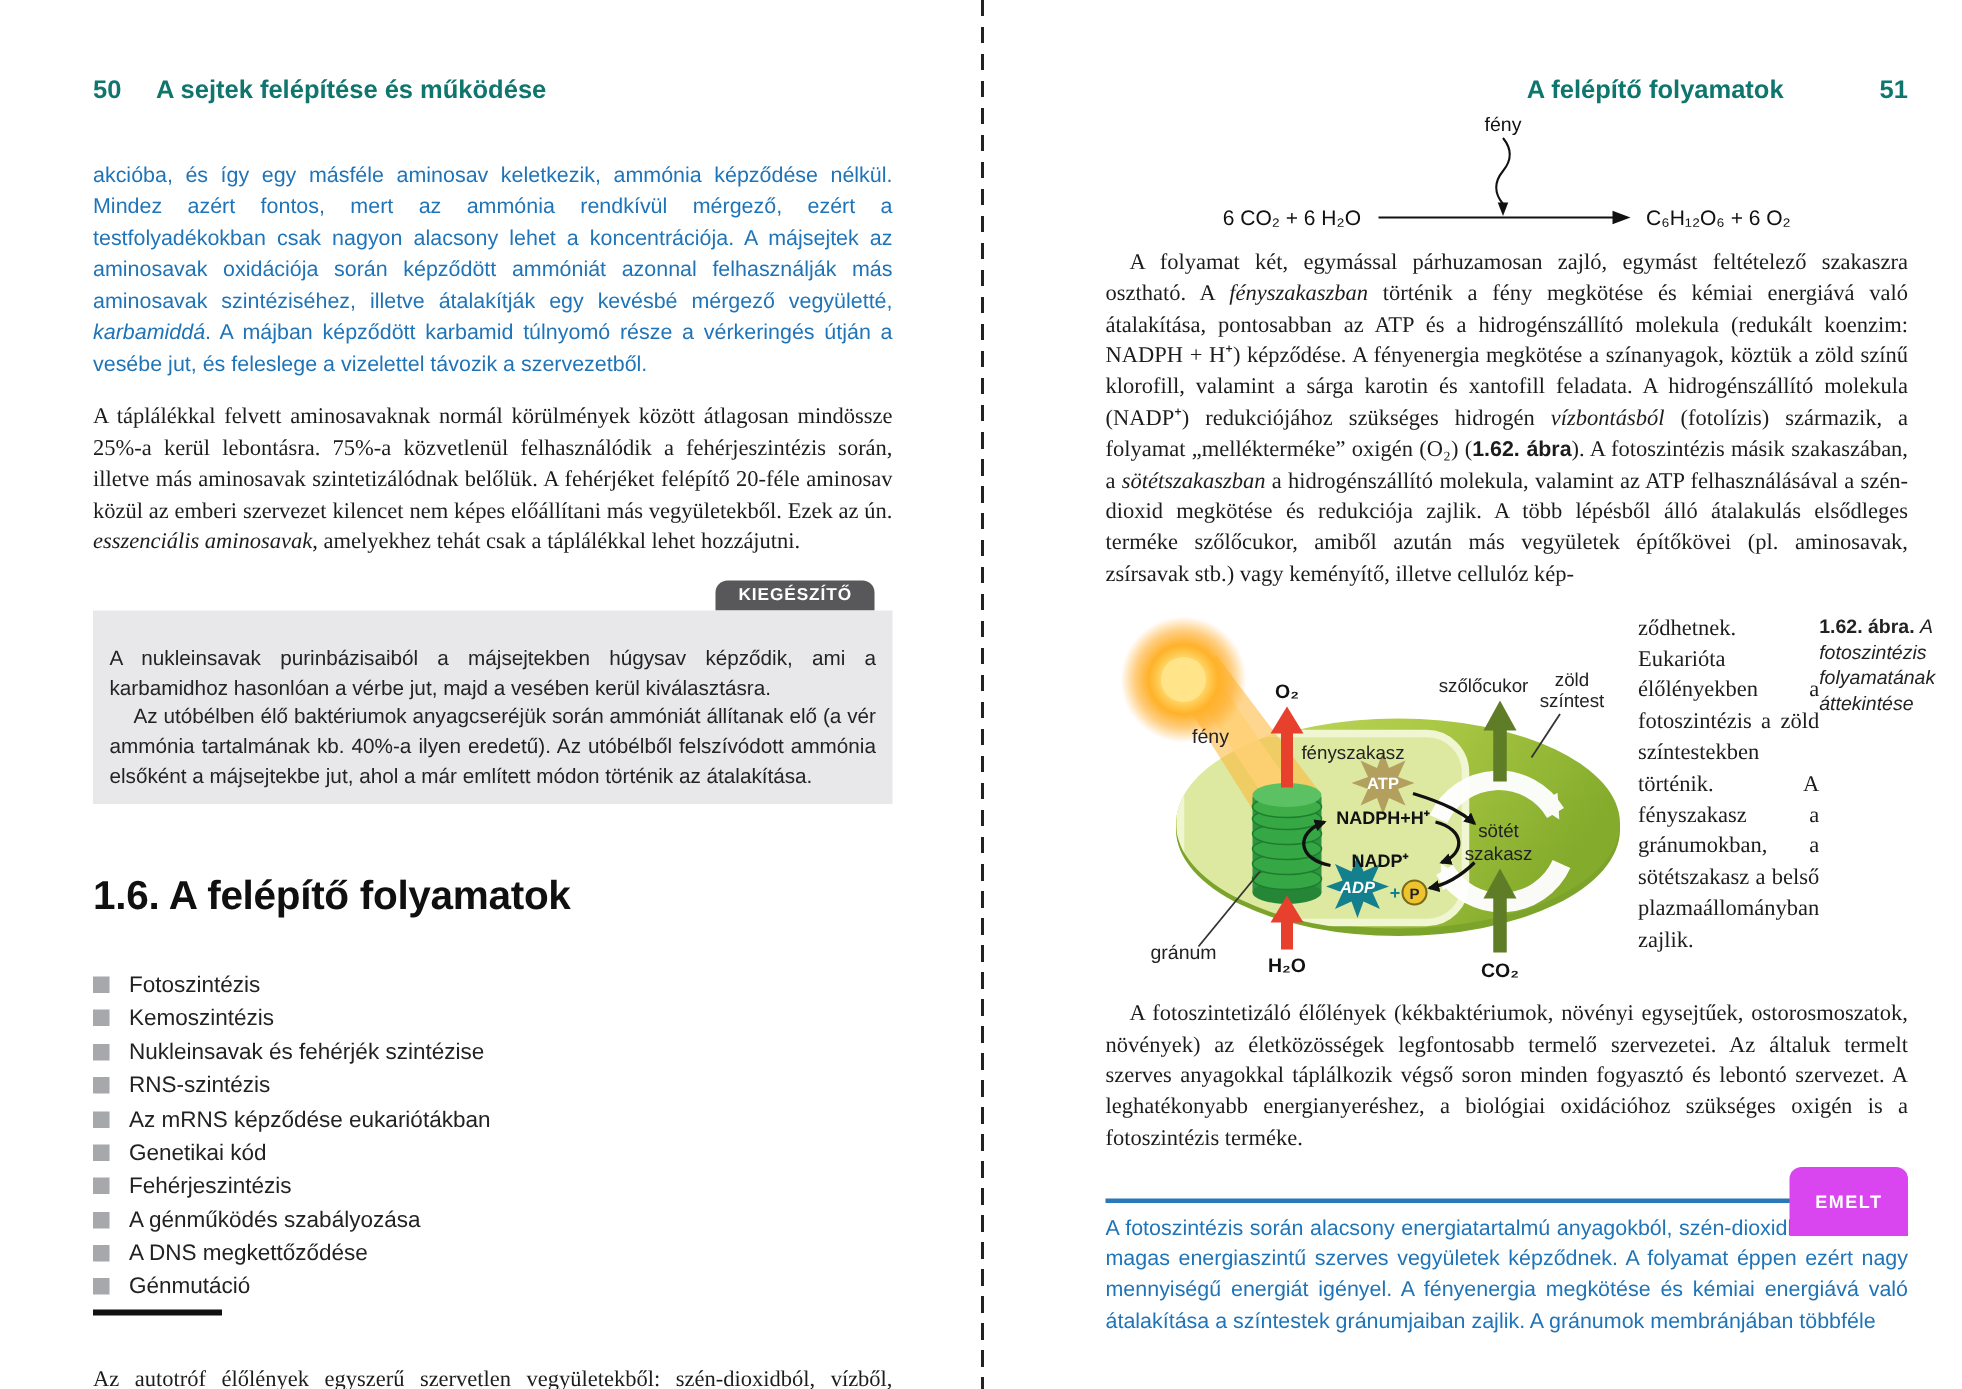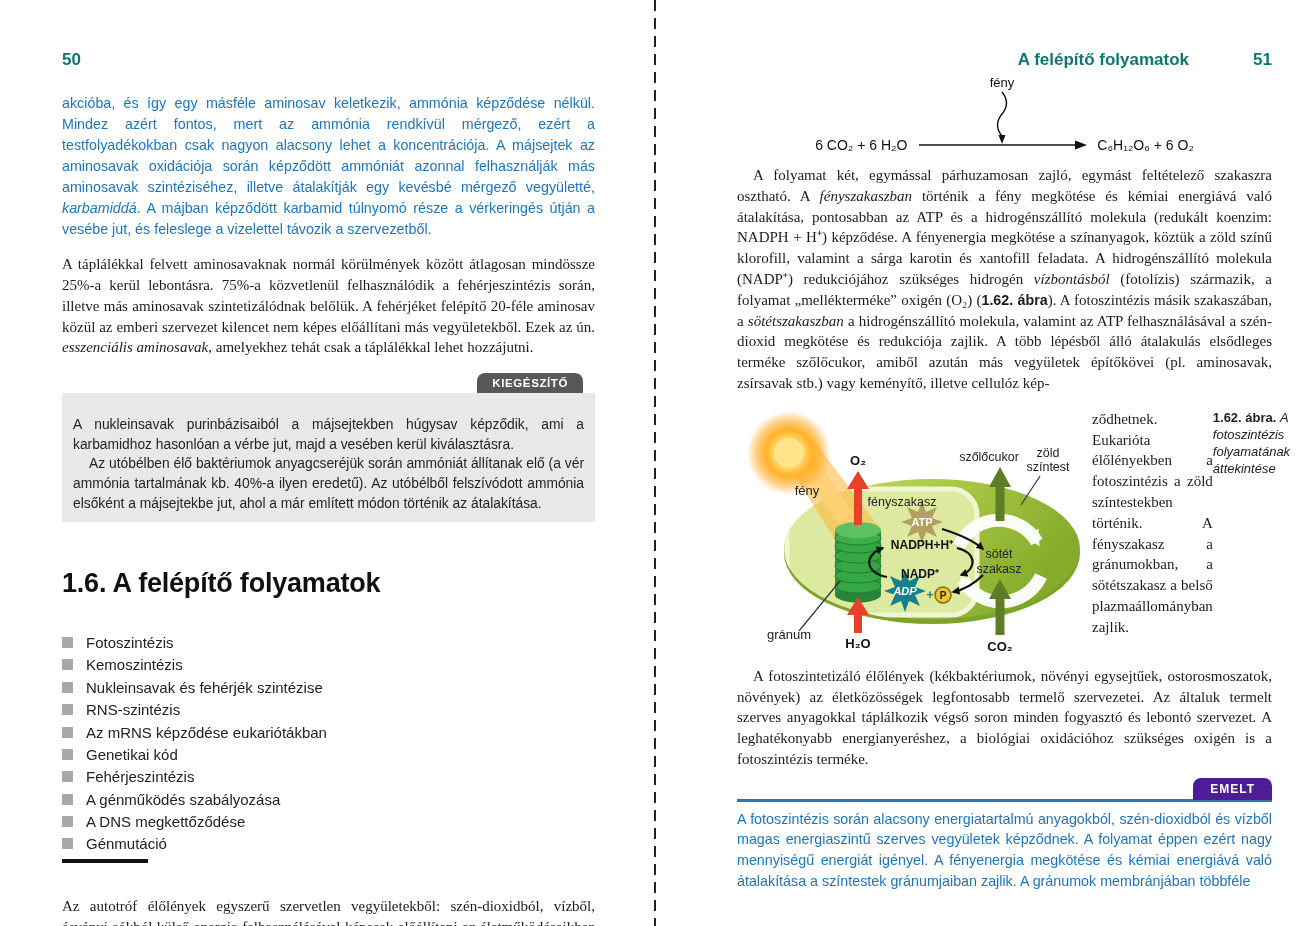--- a/index.html
+++ b/index.html
@@ -16,21 +16,21 @@
   .page-right{left:737px;width:535px}
 
   .pg-header{display:flex;align-items:baseline;font-weight:bold;font-size:17px;color:#0f766e;margin-top:50px}
   .pg-header .num{width:42px}
   .pg-header-r{justify-content:flex-end;gap:64px}
 
   .serif{font-family:"Liberation Serif",serif;font-size:15px;line-height:20.8px;text-align:justify;color:#1c1c1c}
   .indent{text-indent:16px}
   .sans-blue{font-size:14.3px;line-height:21px;text-align:justify;color:#1f74b8}
 
-  .mt-blue{margin-top:23px}
+  .mt-blue{margin-top:37px}
   .mt-amino{margin-top:13px}
 
   .supp{margin-top:10px}
   .supp-badge{
     width:max-content;margin-left:auto;margin-right:12px;background:#58585a;color:#fff;
     font-weight:bold;font-size:11.5px;letter-spacing:.6px;padding:4px 15px;border-radius:8px 8px 0 0;
   }
   .supp-box{background:#e8e8ea;padding:22px 11px 9px;font-size:13.8px;line-height:19.6px;text-align:justify;color:#232323}
   .supp-box .p2{text-indent:16px}
 
@@ -55,35 +55,36 @@
   .fig-svg{flex:0 0 345px}
   .fig-col{width:180px;margin-left:10px;display:flex;flex-direction:row;justify-content:space-between;padding-bottom:4px}
   .caption{font-size:13px;line-height:17px;color:#222}
   .caption .cap-b{font-weight:bold}
   .caption .cap-i{font-style:italic}
 
   .producers{margin-top:9px}
 
   .emelt{position:relative;margin-top:29px;border-top:3px solid #2a78b8}
   .emelt-badge{
-    position:absolute;right:0;top:-24px;background:#4c1d95;color:#fff;font-weight:bold;
-    font-size:12px;letter-spacing:1px;padding:4px 17px;border-radius:8px 8px 0 0;
+    position:absolute;right:0;top:-24px;background:#d946ef;color:#fff;font-weight:bold;
+    font-size:12px;letter-spacing:1px;padding:16px 17px;border-radius:8px 8px 0 0;
   }
   .emelt-text{margin-top:7px;font-size:14.3px;line-height:20.6px;text-align:justify;color:#1f74b8}
 
   svg text{font-family:"Liberation Sans",sans-serif}
 </style>
 </head>
 <body>
 
 <div class="divider"></div>
 
 <div class="page page-left">
   <div class="pg-header">
     <span class="num">50</span>
+    <span>A sejtek felépítése és működése</span>
   </div>
 
   <p class="sans-blue mt-blue"><span>akcióba, és így egy másféle aminosav keletkezik, ammónia képződése nélkül. Mindez azért fontos, mert az ammónia rendkívül mérgező, ezért a testfolyadékokban csak nagyon alacsony lehet a koncentrációja. A májsejtek az aminosavak oxidációja során képződött ammóniát azonnal felhasználják más aminosavak szintéziséhez, illetve átalakítják egy kevésbé mérgező vegyületté, </span><span style="font-style: italic;">karbamiddá</span><span>. A májban képződött karbamid túlnyomó része a vérkeringés útján a vesébe jut, és feleslege a vizelettel távozik a szervezetből.</span></p>
 
   <p class="serif mt-amino"><span>A táplálékkal felvett aminosavaknak normál körülmények között átlagosan mindössze 25%-a kerül lebontásra. 75%-a közvetlenül felhasználódik a fehérjeszintézis során, illetve más aminosavak szintetizálódnak belőlük. A fehérjéket felépítő 20-féle aminosav közül az emberi szervezet kilencet nem képes előállítani más vegyületekből. Ezek az ún. </span><span style="font-style: italic;">esszenciális aminosavak</span><span>, amelyekhez tehát csak a táplálékkal lehet hozzájutni.</span></p>
 
   <div class="supp">
     <div class="supp-badge">KIEGÉSZÍTŐ</div>
     <div class="supp-box">
       <div>A nukleinsavak purinbázisaiból a májsejtekben húgysav képződik, ami a karbamidhoz hasonlóan a vérbe jut, majd a vesében kerül kiválasztásra.</div>

